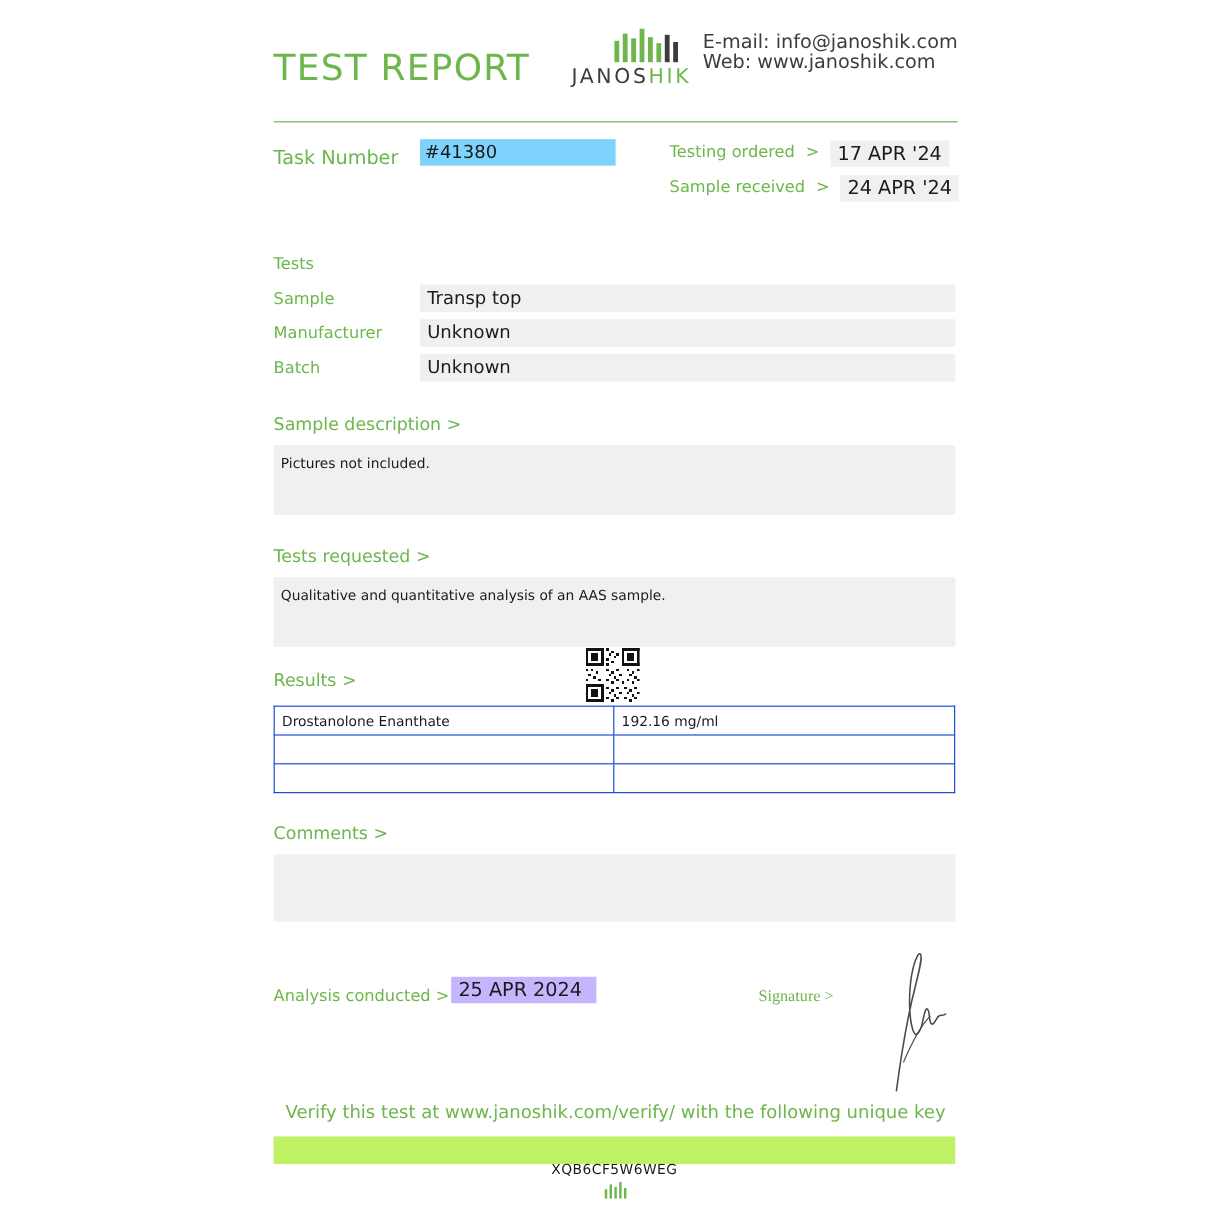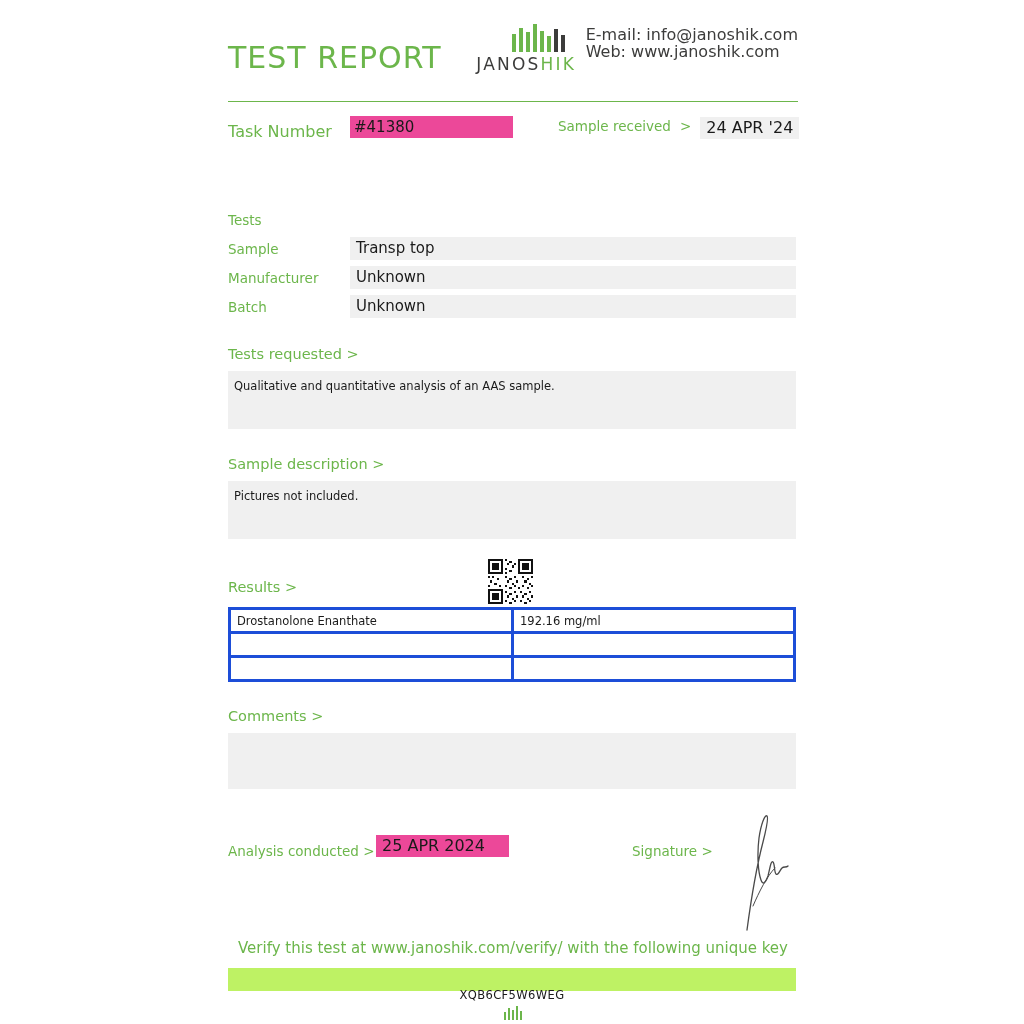--- a/index.html
+++ b/index.html
@@ -88,21 +88,21 @@
     top: 6px;
     font-size: 16px;
     color: #6cb64b;
   }
   .task-value {
     position: absolute;
     left: 122px;
     top: 0;
     width: 163px;
     height: 22px;
-    background: #ec4899;
+    background: #7dd3fc;
     font-size: 15px;
     color: #1a1a1a;
     padding: 2px 4px 0 4px;
   }
   .date-block { position: absolute; left: 330px; top: 0; }
   .date-line {
     position: relative;
     height: 23px;
     margin-bottom: 6px;
     white-space: nowrap;
@@ -165,39 +165,39 @@
     color: #1a1a1a;
     padding: 8px 6px 0 6px;
     margin-right: 2px;
   }
   .box-tall { min-height: 58px; }
 
   
   .results-head {
     position: relative;
     height: 22px;
-    margin-top: 40px;
+    margin-top: 21px;
   }
   .results-head .section-head { margin: 0; }
   .qr {
     position: absolute;
     left: 260px;
     top: -20px;
     width: 45px;
     height: 45px;
   }
   .results-table {
     margin-top: 6px;
     margin-right: 2px;
     border-collapse: collapse;
     width: 568px;
     table-layout: fixed;
   }
   .results-table td {
-    border: 3px solid #1d4ed8;
+    border: 1px solid #1d4ed8;
     height: 24px;
     font-size: 11.5px;
     color: #1a1a1a;
     padding: 2px 6px;
   }
   .results-table td.c1 { width: 283px; }
 
   
   .comments { margin-top: 26px; }
   .comments-box {
@@ -218,32 +218,33 @@
     left: 0;
     top: 8px;
     font-size: 13.5px;
     color: #6cb64b;
     white-space: nowrap;
   }
   .ana-value {
     position: absolute;
     left: 148px;
     top: 0;
-    background: #ec4899;
+    background: #c4b5fd;
     font-size: 16px;
     color: #1a1a1a;
-    padding: 1px 24px 2px 6px;
+    padding: 1px 12px 2px 6px;
   }
   .sig-label {
     position: absolute;
     left: 404px;
     top: 8px;
     font-size: 13.5px;
     color: #6cb64b;
     white-space: nowrap;
+    font-family: Liberation Serif, serif;
   }
   .sig-img {
     position: absolute;
     left: 505px;
     top: -25px;
     width: 70px;
     height: 125px;
   }
 
   
@@ -306,20 +307,25 @@
 
       <div class="rule"></div>
     </div>
 
     <div class="taskrow">
       <div class="task-label">Task Number</div>
       <div class="task-value">#41380</div>
 
       <div class="date-block">
         <div class="date-line">
+          <span class="dl">Testing ordered</span>
+          <span class="arrow">&gt;</span>
+          <span class="dv">17 APR '24</span>
+        </div>
+        <div class="date-line">
           <span class="dl">Sample received</span>
           <span class="arrow">&gt;</span>
           <span class="dv">24 APR '24</span>
         </div>
       </div>
     </div>
 
     <div class="info">
       <div class="info-row">
         <div class="info-label">Tests</div>
@@ -332,27 +338,27 @@
         <div class="info-label">Manufacturer</div>
         <div class="info-value">Unknown</div>
       </div>
       <div class="info-row">
         <div class="info-label">Batch</div>
         <div class="info-value">Unknown</div>
       </div>
     </div>
 
     <div class="section">
+      <div class="section-head">Sample description &gt;</div>
+      <div class="section-box box-tall">Pictures not included.</div>
+    </div>
+
+    <div class="section">
       <div class="section-head">Tests requested &gt;</div>
       <div class="section-box box-tall">Qualitative and quantitative analysis of an AAS sample.</div>
-    </div>
-
-    <div class="section">
-      <div class="section-head">Sample description &gt;</div>
-      <div class="section-box box-tall">Pictures not included.</div>
     </div>
 
     <div class="results-head">
       <div class="section-head">Results &gt;</div>
       <div class="qr">
         <svg width="45" height="45" viewBox="0 0 21 21" shape-rendering="crispEdges" aria-hidden="true">
           <rect width="21" height="21" fill="#ffffff"></rect>
           <g fill="#111111">
             <rect x="0" y="0" width="7" height="1"></rect>
               <rect x="0" y="6" width="7" height="1"></rect>

